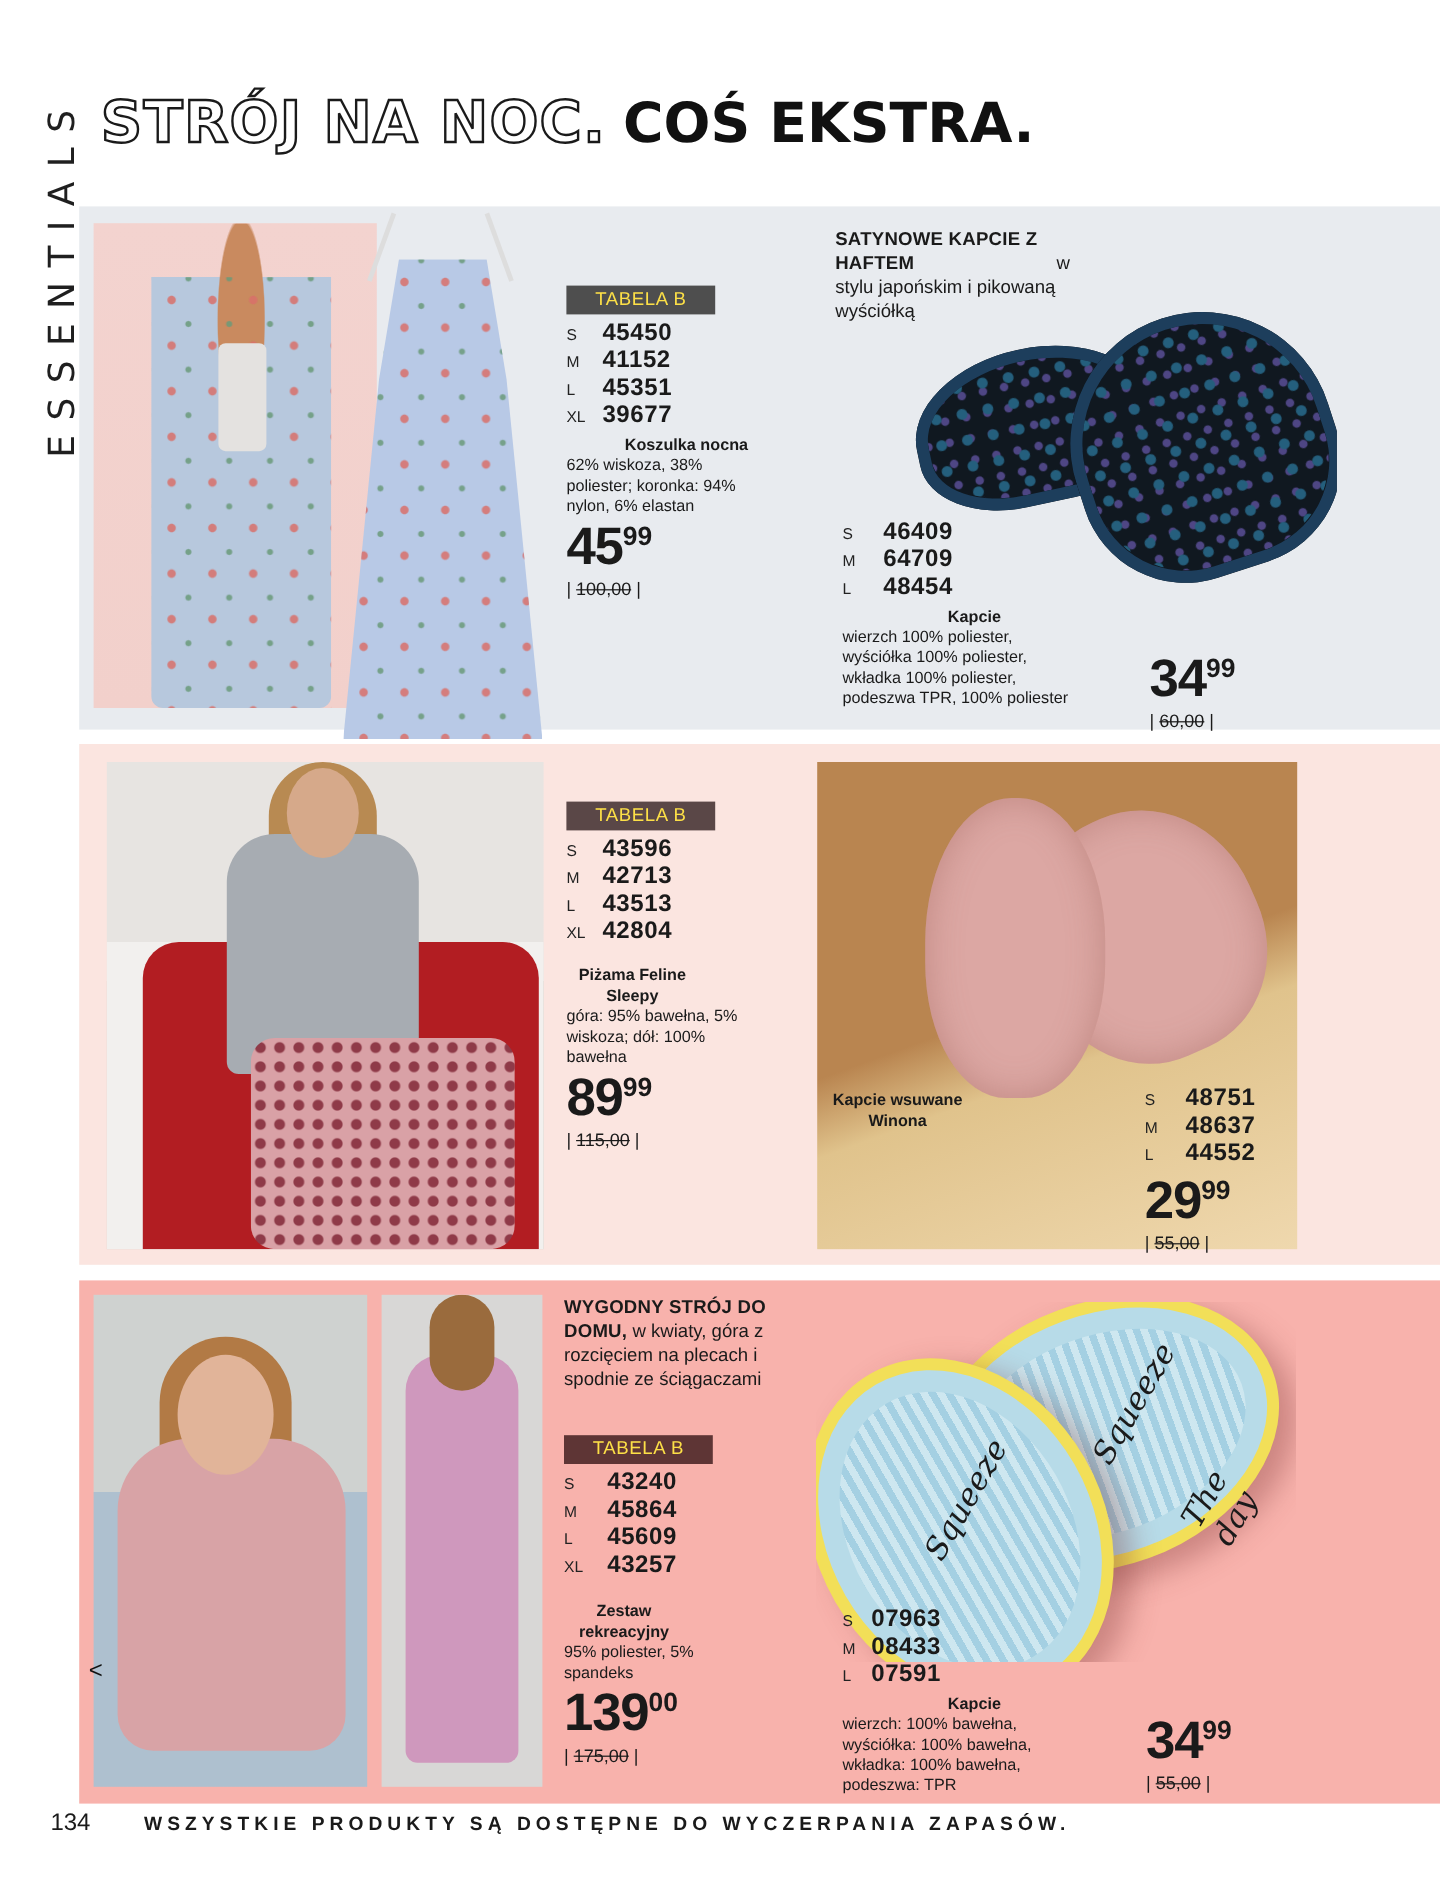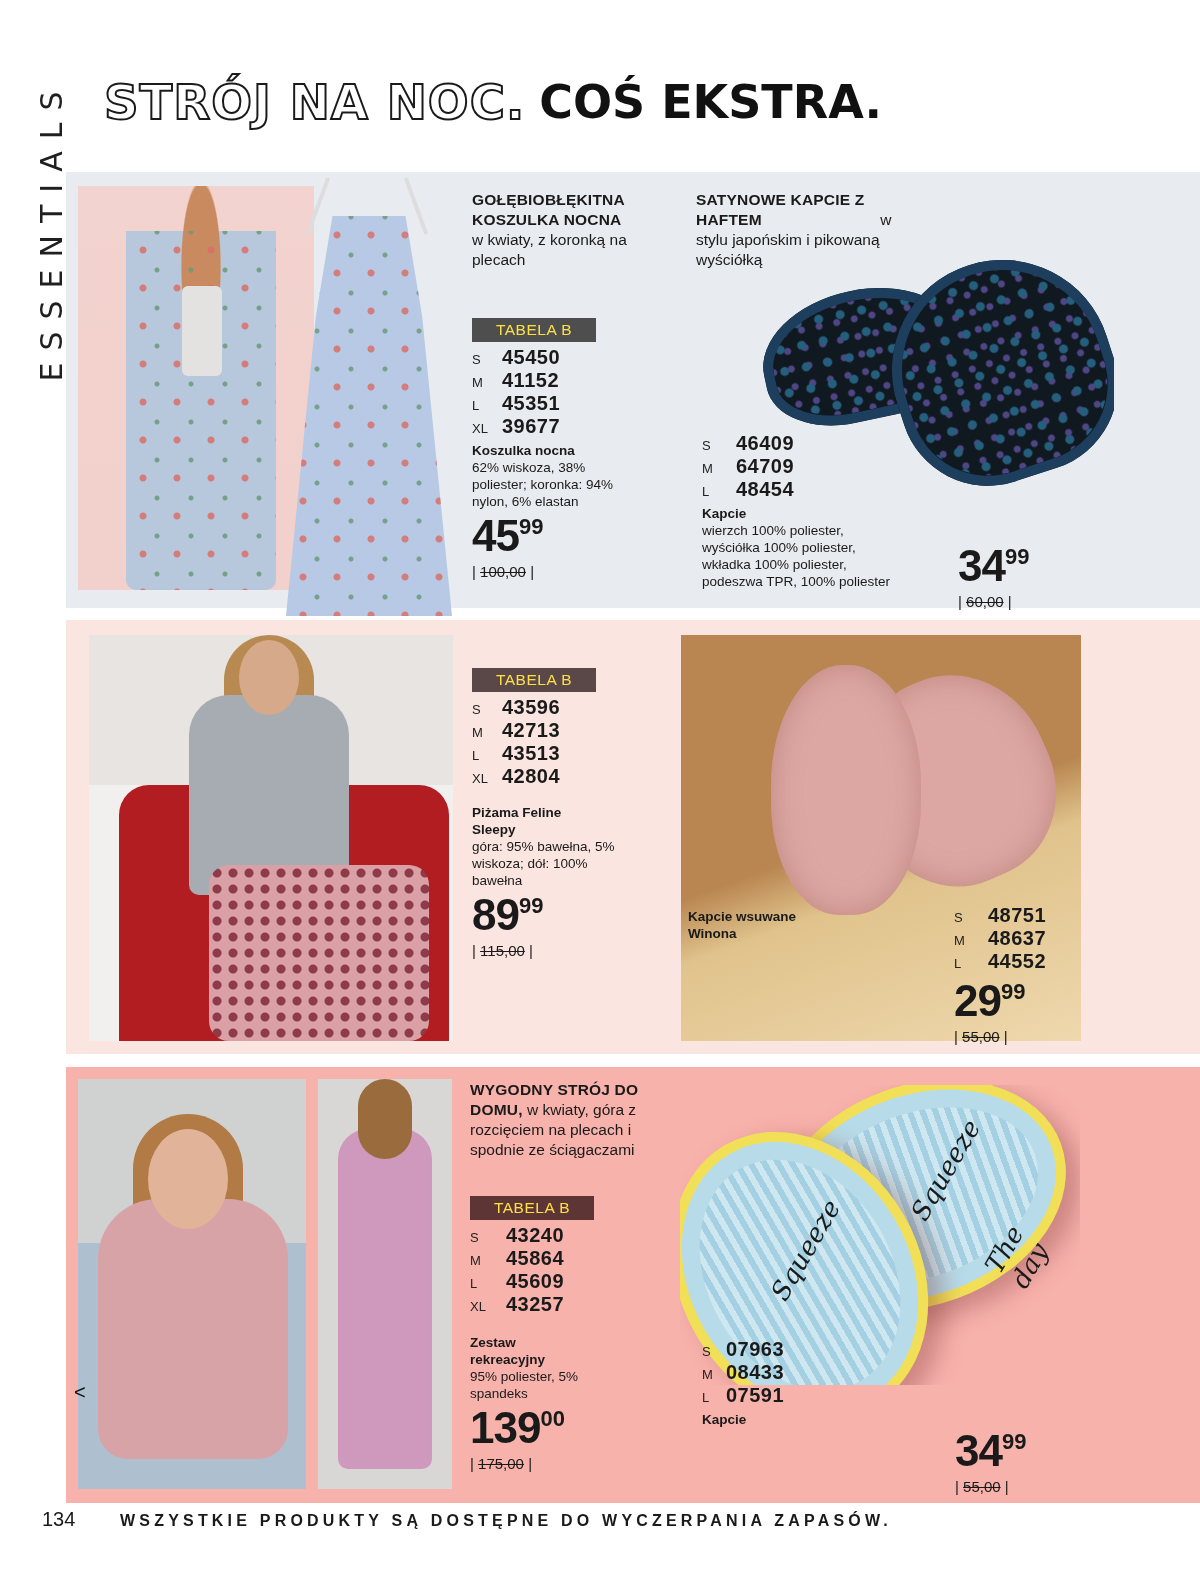--- a/index.html
+++ b/index.html
@@ -11,21 +11,21 @@
     display: flex; align-items: center; justify-content: center;
   }
   .side-label span {
     display: block; transform: rotate(-90deg); white-space: nowrap;
     font-size: 30px; letter-spacing: 12px; font-weight: 400; color: #1f1f1f;
     font-family: "DejaVu Sans", sans-serif;
   }
 
   .headline {
     position: absolute; left: 84px; top: 70px; height: 64px;
-    display: flex; align-items: center; gap: 14px; white-space: nowrap; margin-left: 20px;
+    display: flex; align-items: center; gap: 14px; white-space: nowrap;
   }
   .headline .outline {
     font-family: "DejaVu Sans", sans-serif; font-weight: 700; font-size: 48px;
     color: #ffffff; -webkit-text-stroke: 2px #1a1a1a; letter-spacing: 1px;
   }
   .headline .solid {
     font-family: "DejaVu Sans", sans-serif; font-weight: 700; font-size: 46px; color: #111;
   }
 
   .panel { position: absolute; }
@@ -100,21 +100,21 @@
     display: inline-block; width: 124px; height: 24px; line-height: 24px; text-align: center;
     background: #4e4e4e; color: #fde047; font-size: 15.5px; letter-spacing: .5px;
   }
   .tabela.brown { background: #5a4747; }
   .tabela.maroon { background: #5e3535; }
   .sizes { margin-top: 6px; }
   .size-row { display: flex; align-items: baseline; height: 23px; }
   .size-row .sz { width: 30px; font-size: 13px; color: #222; }
   .size-row .code { font-weight: 700; font-size: 20px; letter-spacing: .5px; }
   .desc { margin-top: 2px; font-size: 13.5px; line-height: 17px; }
-  .desc b { font-weight: 700; display: block; }
+  .desc b { font-weight: 700; display: block; text-align: center; }
   .price { display: flex; align-items: flex-start; line-height: 1; margin-top: 4px; }
   .price .big { font-size: 44px; font-weight: 700; letter-spacing: -1px; }
   .price .cents { font-size: 22px; font-weight: 700; margin-top: 2px; }
   .old { font-size: 15px; margin-top: 4px; }
   .old s { text-decoration: line-through; }
 
   .footer-pg { position: absolute; left: 42px; top: 1508px; font-size: 20px; color: #1a1a1a; }
   .footer-note { position: absolute; left: 120px; top: 1512px; font-size: 16px; font-weight: 700; letter-spacing: 4.2px; color: #1a1a1a; white-space: nowrap; }
   .arrow-mark { position:absolute; left: 74px; top: 1381px; font-size: 20px; color:#111; }
 </style>
@@ -140,24 +140,20 @@
 </div>
 <div class="photo ph-nightie-flat">
   <div class="strap" style="left:30px;transform:rotate(20deg)"></div>
   <div class="strap" style="left:128px;transform:rotate(-20deg)"></div>
   <div class="dress">
       <div class="dots"></div>
     </div>
 </div>
 
 <div class="block" style="left:472px; top:190px; width:200px;">
-  <div class="title">
-    <b>GOŁĘBIOBŁĘKITNA KOSZULKA NOCNA</b><br>
-    <span>w kwiaty, z koronką na plecach</span>
-  </div>
   <div style="height:48px"></div>
   <div class="tabela">TABELA B</div>
   <div class="sizes">
     <div class="size-row">
         <span class="sz">S</span>
         <span class="code">45450</span>
       </div>
     <div class="size-row">
         <span class="sz">M</span>
         <span class="code">41152</span>
@@ -372,20 +368,21 @@
         <span class="sz" style="width:24px">M</span>
         <span class="code">08433</span>
       </div>
     <div class="size-row">
         <span class="sz" style="width:24px">L</span>
         <span class="code">07591</span>
       </div>
   </div>
   <div class="desc">
     <b>Kapcie</b>
+    <span style="display:block;width:210px">wierzch: 100% bawełna, wyściółka: 100% bawełna, wkładka: 100% bawełna, podeszwa: TPR</span>
   </div>
 </div>
 <div class="block" style="left:955px; top:1425px;">
   <div class="price">
     <span class="big">34</span>
       <span class="cents">99</span>
   </div>
   <div class="old">|&nbsp;<s>55,00</s>&nbsp;|</div>
 </div>
 

